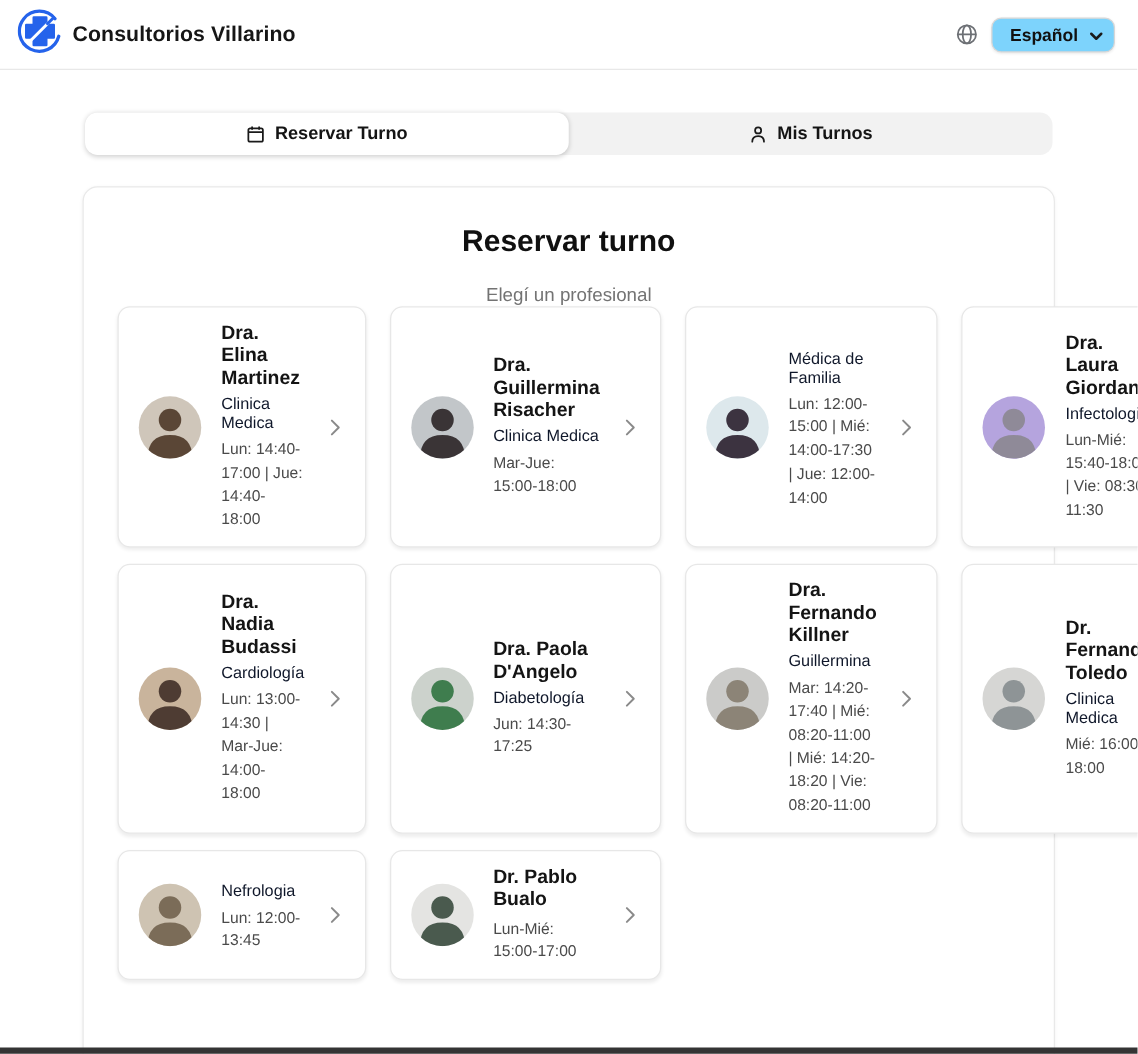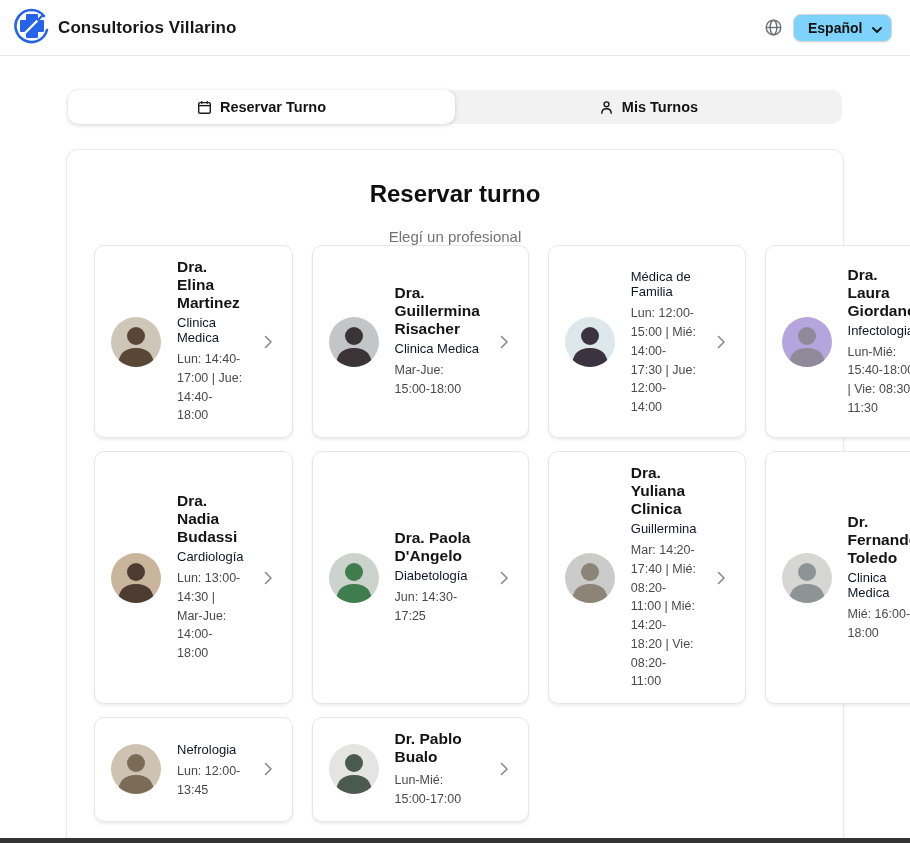--- a/index.html
+++ b/index.html
@@ -233,21 +233,21 @@
   </div>
 
   <div class="doc-card">
     <span class="avatar" style="--av-bg: #cbcbc9;">
       <svg viewBox="0 0 50 50">
         <circle class="av-head" cx="25" cy="19" r="9" fill="#8c8477"></circle>
         <path class="av-body" d="M7 50 Q7 31 25 31 Q43 31 43 50 Z" fill="#8c8477"></path>
       </svg>
     </span>
     <span class="doc-info">
-      <div class="doc-name">Dra. Yuliana Clinica</div>
+      <div class="doc-name">Dra. Fernando Killner</div>
       <div class="doc-spec">Guillermina</div>
       <div class="doc-sched">Mar: 14:20-17:40 | Mié: 08:20-11:00 | Mié: 14:20-18:20 | Vie: 08:20-11:00</div>
     </span>
     <span class="chevron">
       <svg viewBox="0 0 16 16" fill="none" stroke="currentColor" stroke-width="1.6" stroke-linecap="round" stroke-linejoin="round">
         <polyline points="5.5,2.5 11,8 5.5,13.5"></polyline>
       </svg>
     </span>
   </div>
 

